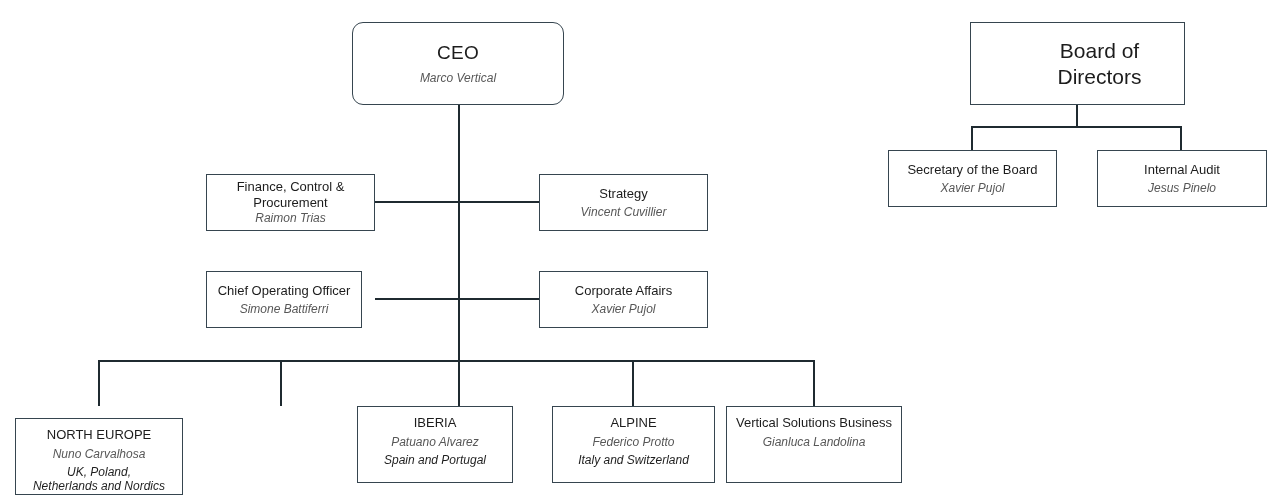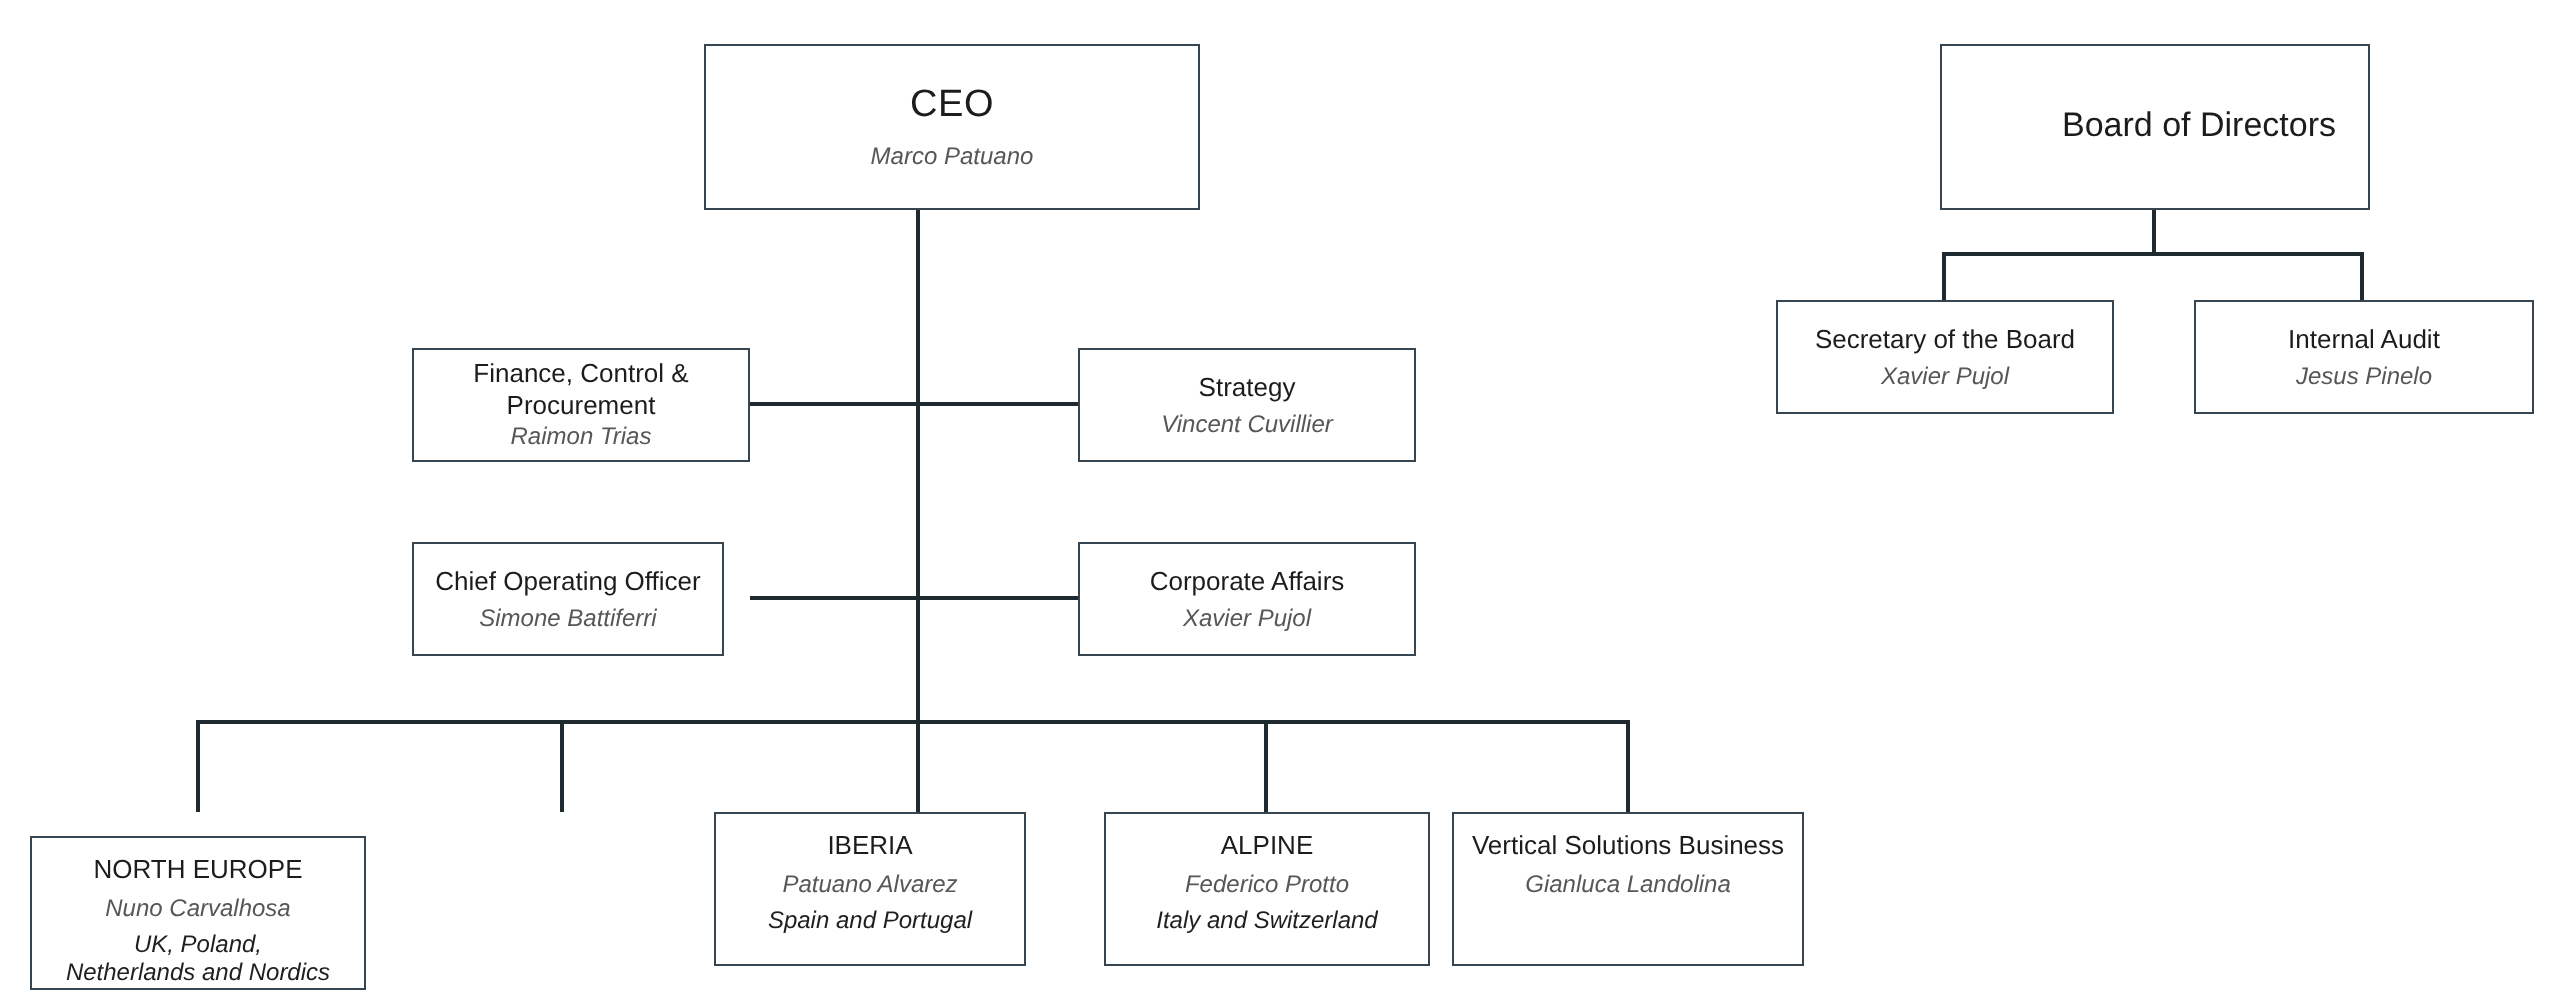--- a/index.html
+++ b/index.html
@@ -36,35 +36,35 @@
     justify-content: flex-start;
     padding-top: 8px;
     gap: 4px;
   }
   .title {
     font-size: 13px;
     color: #1c1c1c;
     line-height: 1.2;
   }
   .title.xl { font-size: 19px; letter-spacing: 0.3px; }
-  .title.lg { font-size: 17px; margin-left: 44px; }
+  .title.lg { font-size: 21px; margin-left: 44px; }
   .name {
     font-size: 12px;
     font-style: italic;
     color: #575757;
     line-height: 1.2;
   }
   .region {
     font-size: 12px;
     font-style: italic;
     color: #1f1f1f;
     line-height: 1.25;
   }
   
-  .n-ceo        { left: 352px;  top: 22px;  width: 248px; height: 83px; gap: 6px; }
+  .n-ceo        { left: 352px;  top: 22px;  width: 212px; height: 83px; gap: 6px; border-radius: 11px; }
   .n-board      { left: 970px;  top: 22px;  width: 215px; height: 83px; }
   .n-secretary  { left: 888px;  top: 150px; width: 169px; height: 57px; }
   .n-audit      { left: 1097px; top: 150px; width: 170px; height: 57px; }
   .n-finance    { left: 206px;  top: 174px; width: 169px; height: 57px; gap: 1px; }
   .n-strategy   { left: 539px;  top: 174px; width: 169px; height: 57px; }
   .n-coo        { left: 206px;  top: 271px; width: 156px; height: 57px; }
   .n-corpaff    { left: 539px;  top: 271px; width: 169px; height: 57px; }
   .n-northeu    { left: 15px;   top: 406px; width: 168px; height: 77px; gap: 2px; margin-top: 12px; }
   .n-france     { left: 197px;  top: 406px; width: 168px; height: 77px; }
   .n-iberia     { left: 357px;  top: 406px; width: 156px; height: 77px; }
@@ -86,21 +86,21 @@
   <div class="line" style="left:458px; top:360px; width:2px; height:46px;"></div>
   <div class="line" style="left:632px; top:360px; width:2px; height:46px;"></div>
   <div class="line" style="left:813px; top:360px; width:2px; height:46px;"></div>
   <div class="line" style="left:1076px; top:104px; width:2px; height:24px;"></div>
   <div class="line" style="left:971px;  top:126px; width:211px; height:2px;"></div>
   <div class="line" style="left:971px;  top:126px; width:2px; height:25px;"></div>
   <div class="line" style="left:1180px; top:126px; width:2px; height:25px;"></div>
 
   <div class="node n-ceo">
     <div class="title xl">CEO</div>
-    <div class="name">Marco Patuano</div>
+    <div class="name">Marco Vertical</div>
   </div>
 
   <div class="node n-board">
     <div class="title lg">Board of Directors</div>
   </div>
 
   <div class="node n-secretary">
     <div class="title">Secretary of the Board</div>
     <div class="name">Xavier Pujol</div>
   </div>

